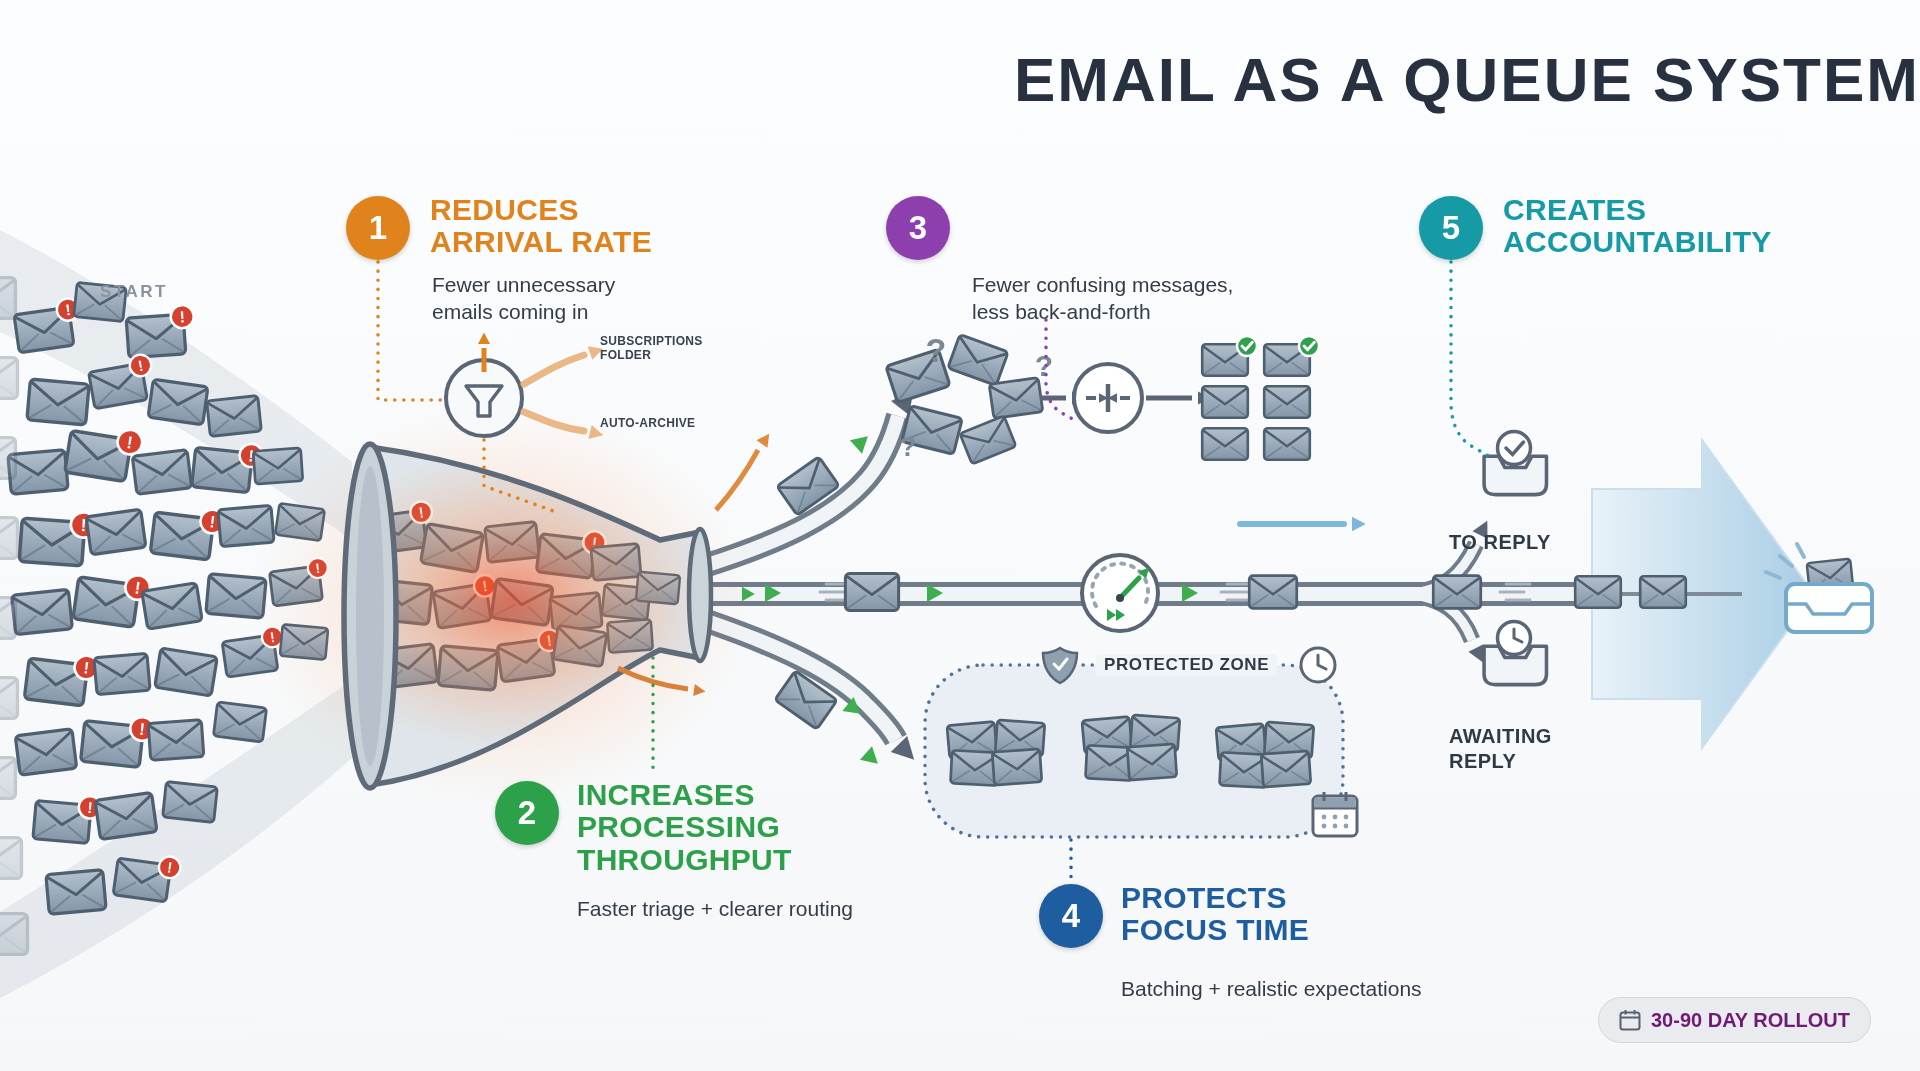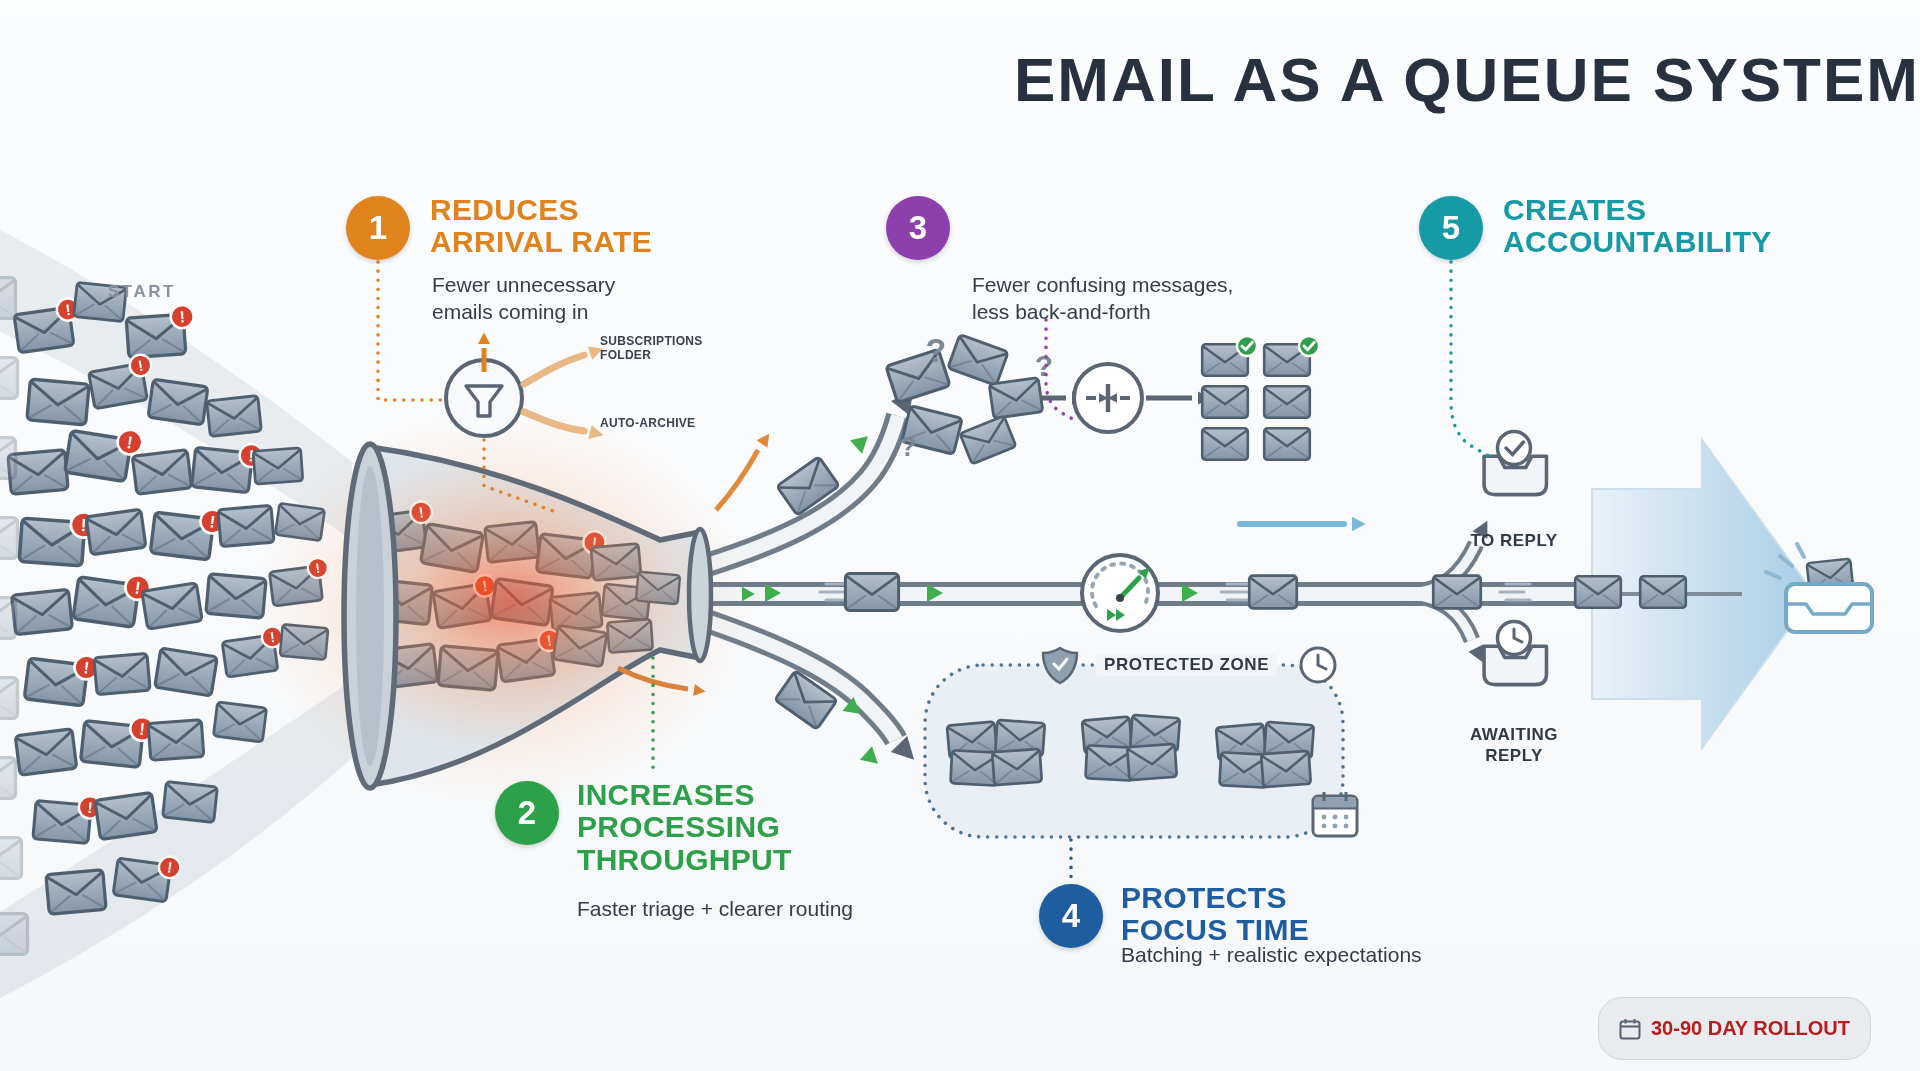--- a/index.html
+++ b/index.html
@@ -9,24 +9,24 @@
   #diagram{position:absolute;left:0;top:0}
   use{overflow:visible}
   .abs{position:absolute}
   .title{width:100%;text-align:right;top:44px;font-size:62px;font-weight:800;letter-spacing:2px;color:#28313f}
   .badge{width:64px;height:64px;border-radius:50%;display:flex;align-items:center;justify-content:center;
          color:#fff;font-size:33px;font-weight:bold;box-shadow:0 2px 5px rgba(0,0,0,.18)}
   .heading{font-size:30px;font-weight:bold;line-height:1.08;letter-spacing:.3px}
   .sub{font-size:21px;color:#333d47;line-height:1.28}
   .minilabel{font-size:12px;font-weight:bold;color:#39434f;line-height:1.2;letter-spacing:.3px}
   .start{font-size:17px;font-weight:bold;color:#8a949e;letter-spacing:2.5px}
-  .traylabel{font-size:17px;font-weight:bold;color:#2e3a46;text-align:center;width:130px;letter-spacing:.5px;line-height:1.25}
+  .traylabel{font-size:20px;font-weight:bold;color:#2e3a46;text-align:left;width:130px;letter-spacing:.5px;line-height:1.25}
   .zonelabel{font-size:17px;font-weight:bold;color:#2e3a46;letter-spacing:.6px;background:#f2f5f8;padding:1px 8px;border-radius:4px}
   .pill{display:flex;align-items:center;gap:10px;background:#e9ebee;border:1px solid #d2d7db;border-radius:24px;
-        height:63px;padding:0 20px;font-size:20px;font-weight:bold;color:#b91c1c}
+        height:46px;padding:0 20px;font-size:20px;font-weight:bold;color:#701a75}
   .c1{background:#e0831c}.c2{background:#2da04a}.c3{background:#8d3fae}.c4{background:#1e5d9f}.c5{background:#169aa5}
   .t1{color:#e0831c}.t2{color:#2da04a}.t3{color:#8d3fae}.t4{color:#1e5d9f}.t5{color:#169aa5}
   .qm{fill:#7b8996;font-weight:bold;font-family:"Liberation Sans",sans-serif}
 </style>
 </head>
 <body>
 
 <div id="canvas">
 
 <svg id="diagram" width="1920" height="1071" viewBox="0 0 1920 1071">
@@ -553,21 +553,21 @@
     <path d="M378,262 L378,400 L442,400" stroke="#e0831c"></path>
     <path d="M484,440 L484,486 L556,512" stroke="#e0831c"></path>
     <path d="M653,658 L653,772" stroke="#2da04a"></path>
     <path d="M1046,320 L1046,382 Q1046,402 1060,412 L1078,422" stroke="#8d3fae"></path>
     <path d="M1071,840 L1071,878" stroke="#1e5d9f"></path>
     <path d="M1451,262 L1451,402 Q1451,430 1468,444 L1492,458" stroke="#169aa5"></path>
   </g>
 </svg>
 
 <div class="abs title">EMAIL AS A QUEUE SYSTEM</div>
-<div class="abs start" style="left:108px;top:282px">START</div>
+<div class="abs start" style="left:100px;top:282px">START</div>
 
 <div class="abs badge c1" style="left:346px;top:196px">
       <span>1</span>
     </div>
 <div class="abs heading t1" style="left:430px;top:194px">REDUCES<br>ARRIVAL RATE</div>
 <div class="abs sub" style="left:432px;top:272px">Fewer unnecessary<br>emails coming in</div>
 
 <div class="abs badge c2" style="left:495px;top:781px">
       <span>2</span>
     </div>
@@ -576,21 +576,21 @@
 
 <div class="abs badge c3" style="left:886px;top:196px">
       <span>3</span>
     </div>
 <div class="abs sub" style="left:972px;top:272px">Fewer confusing messages,<br>less back-and-forth</div>
 
 <div class="abs badge c4" style="left:1039px;top:884px">
       <span>4</span>
     </div>
 <div class="abs heading t4" style="left:1121px;top:882px">PROTECTS<br>FOCUS TIME</div>
-<div class="abs sub" style="left:1121px;top:942px">Batching + realistic expectations</div>
+<div class="abs sub" style="left:1121px;top:976px">Batching + realistic expectations</div>
 
 <div class="abs badge c5" style="left:1419px;top:196px">
       <span>5</span>
     </div>
 <div class="abs heading t5" style="left:1503px;top:194px">CREATES<br>ACCOUNTABILITY</div>
 
 <div class="abs minilabel" style="left:600px;top:334px">SUBSCRIPTIONS<br>FOLDER</div>
 <div class="abs minilabel" style="left:600px;top:416px">AUTO-ARCHIVE</div>
 <div class="abs zonelabel" style="left:1096px;top:654px">PROTECTED ZONE</div>
 <div class="abs traylabel" style="left:1449px;top:530px">TO REPLY</div>

